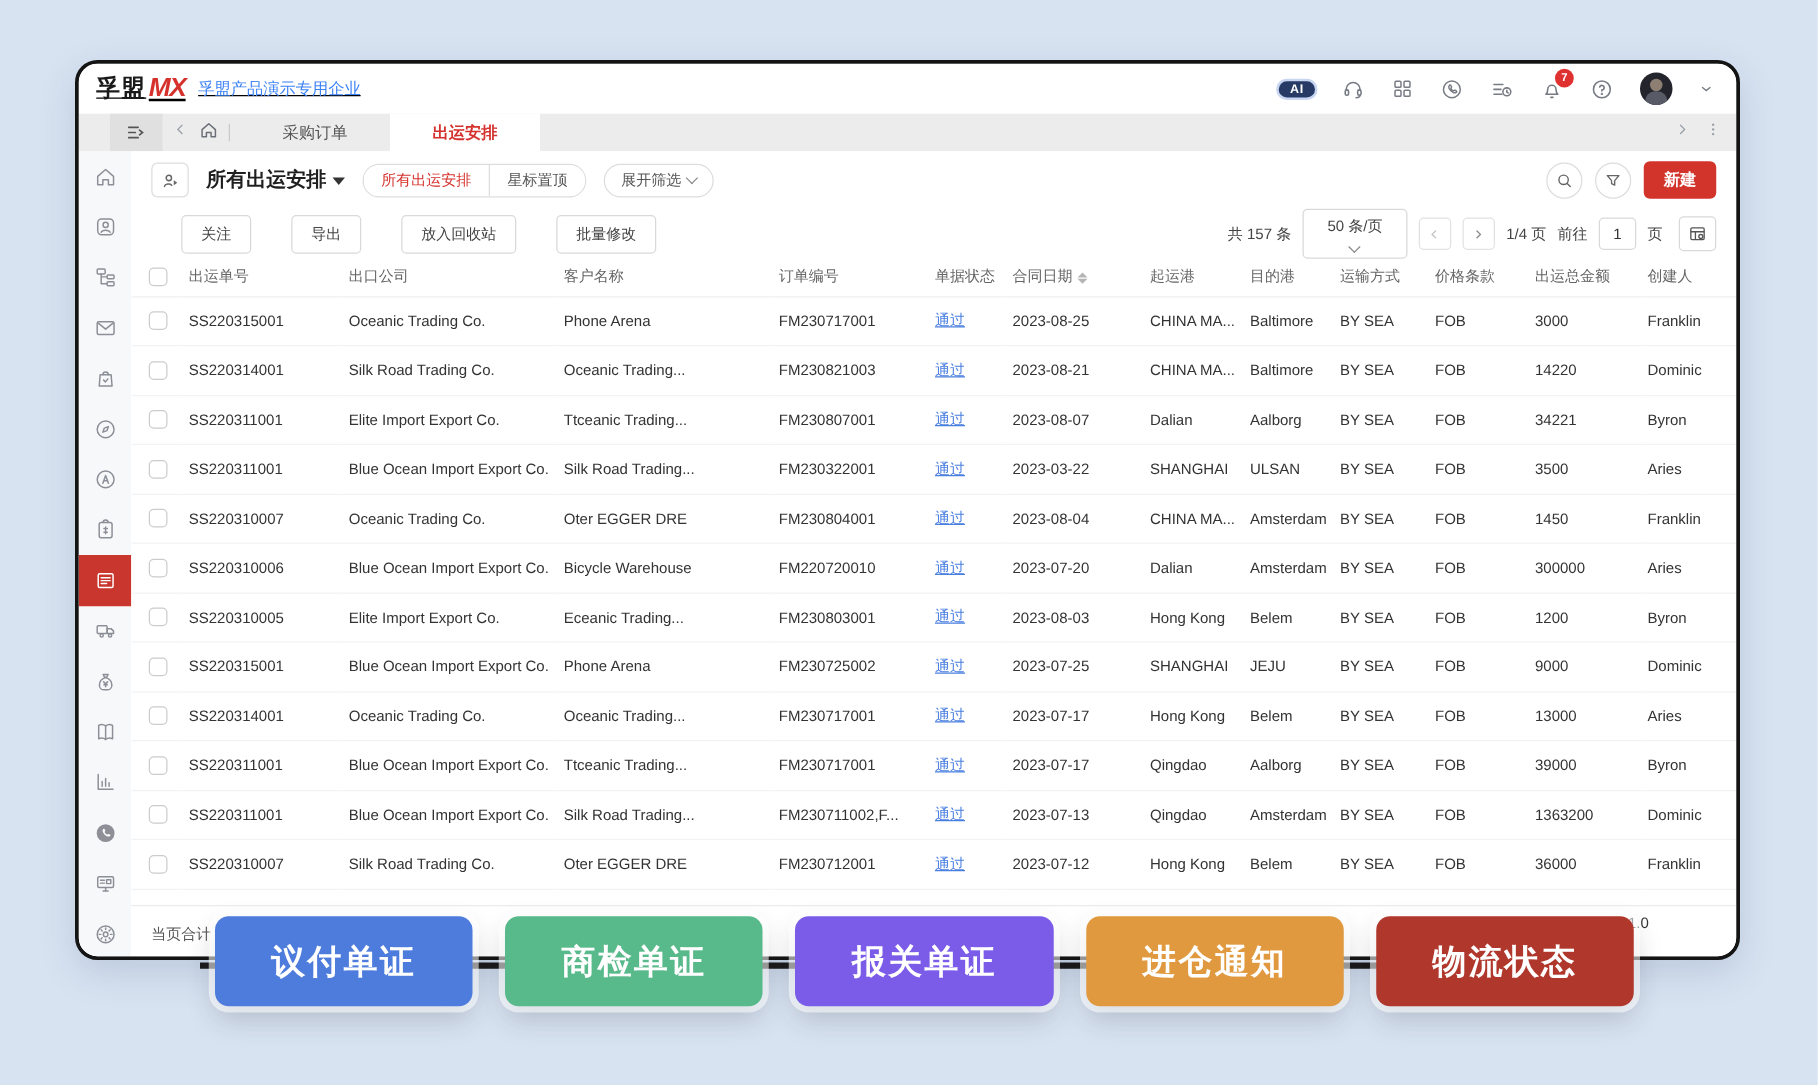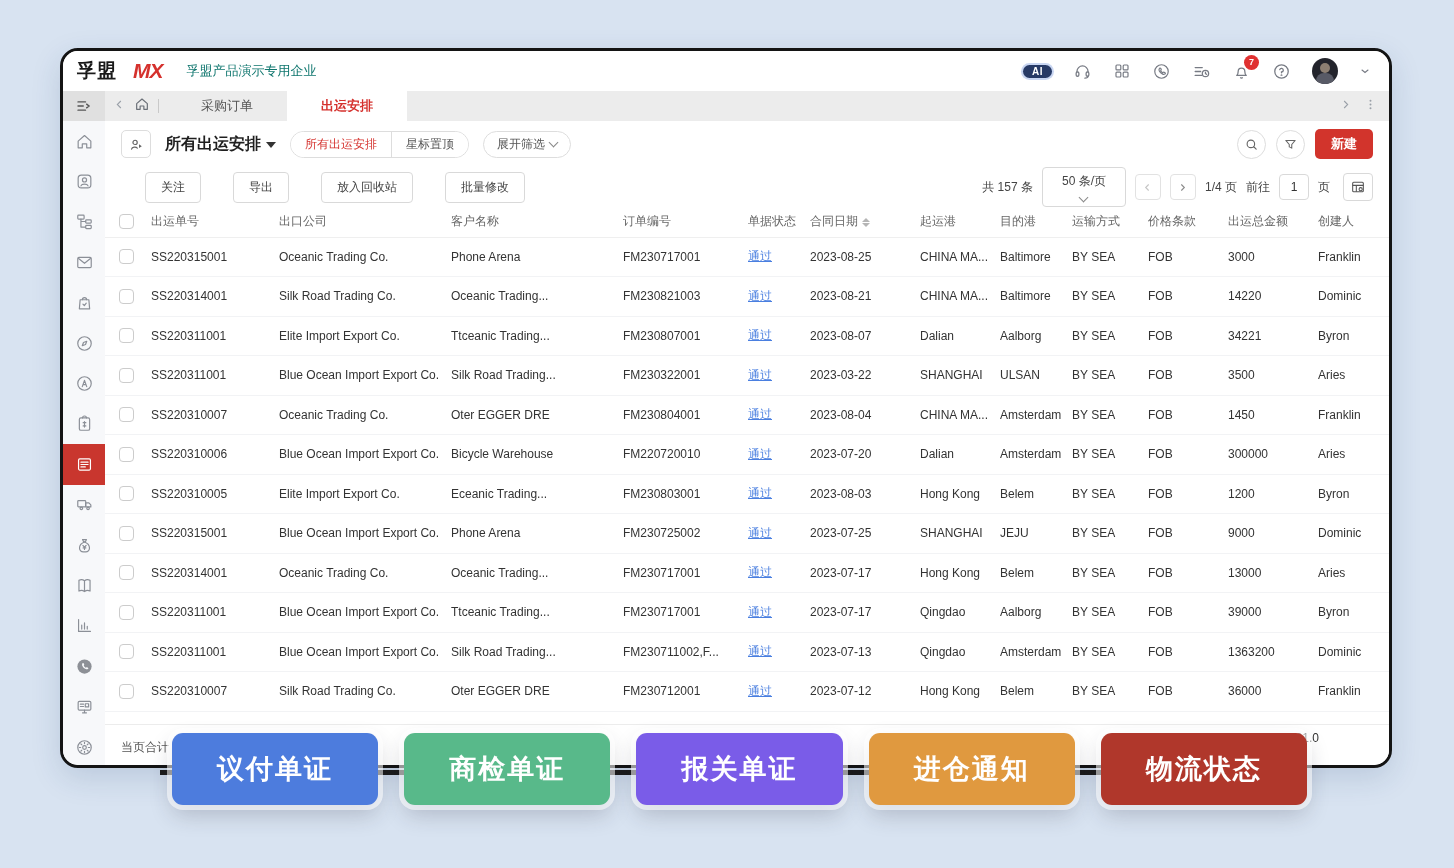--- a/index.html
+++ b/index.html
@@ -1,35 +1,35 @@
 <!DOCTYPE html>
 <html><head>
 <meta charset="utf-8">
 <style>
   * { margin:0; padding:0; box-sizing:border-box; }
   html,body { width:1454px; height:868px; background:#d8e3f1; font-family:"Liberation Sans","DejaVu Sans",sans-serif; overflow:hidden; position:relative; }
   .window { position:absolute; left:60px; top:48px; width:1332px; height:720px; background:#fff; border:3px solid #141414; border-radius:18px; overflow:hidden; box-shadow:0 10px 30px rgba(30,60,110,.15); }
 
   
   .topbar { height:40px; display:flex; align-items:center; justify-content:space-between; padding:0 18px 0 14px; background:#fff; }
-  .brand { display:flex; align-items:center; gap:16px; }
+  .brand { display:flex; align-items:center; gap:2px;text-decoration:underline; }
   .logo-cn { font-size:19px; font-weight:bold; color:#1a1a1a; letter-spacing:1px; }
   .logo-mx { font-size:21px; font-weight:bold; color:#d5312d; font-style:italic; letter-spacing:-1px; margin-right:8px; }
-  .company { font-size:13px; color:#0f766e; }
+  .company { font-size:13px; color:#3b82f6; }
   .top-icons { display:flex; align-items:center; gap:21px; color:#777b84; }
   .top-icons svg { display:block; }
   .ai-pill { background:#273a66; color:#fff; font-size:10px; font-weight:bold; border-radius:10px; padding:1px 9px; box-shadow:0 0 0 2px #c9d6f2; letter-spacing:.5px; }
   .bell-wrap { position:relative; }
   .badge { position:absolute; top:-7px; right:-8px; background:#e03131; color:#fff; font-size:9px; min-width:15px; height:15px; border-radius:8px; display:flex; align-items:center; justify-content:center; font-weight:bold; }
   .avatar { width:26px; height:26px; border-radius:50%; background:#23242c; position:relative; overflow:hidden; }
   .avatar::before { content:""; position:absolute; left:8px; top:5px; width:10px; height:10px; border-radius:50%; background:#8d7f72; }
   .avatar::after { content:""; position:absolute; left:4px; top:15px; width:18px; height:12px; border-radius:8px 8px 0 0; background:#585a66; }
 
   
-  .tabbar { height:30px; background:#ececec; display:flex; align-items:stretch; }
+  .tabbar { height:30px; background:#ececec; display:flex; align-items:stretch;padding-left:25px; }
   .menu-cell { width:42px; background:#e0e0e0; display:flex; align-items:center; justify-content:center; color:#555; }
   .tab-nav { display:flex; align-items:center; gap:8px; padding:0 8px; color:#9aa0a8; }
   .tab-divider { width:1px; height:14px; background:#c9c9c9; }
   .tab { padding:0 34px; display:flex; align-items:center; font-size:13px; color:#555; cursor:default; }
   .tab.active { background:#fff; color:#d5312d; font-weight:bold; }
   .tab-end { margin-left:auto; display:flex; align-items:center; gap:12px; padding:0 12px; color:#9aa0a8; }
 
   
   .body-row { display:flex; height:647px; }
   .sidebar { width:42px; background:#f7f8fa; display:flex; flex-direction:column; align-items:stretch; }

